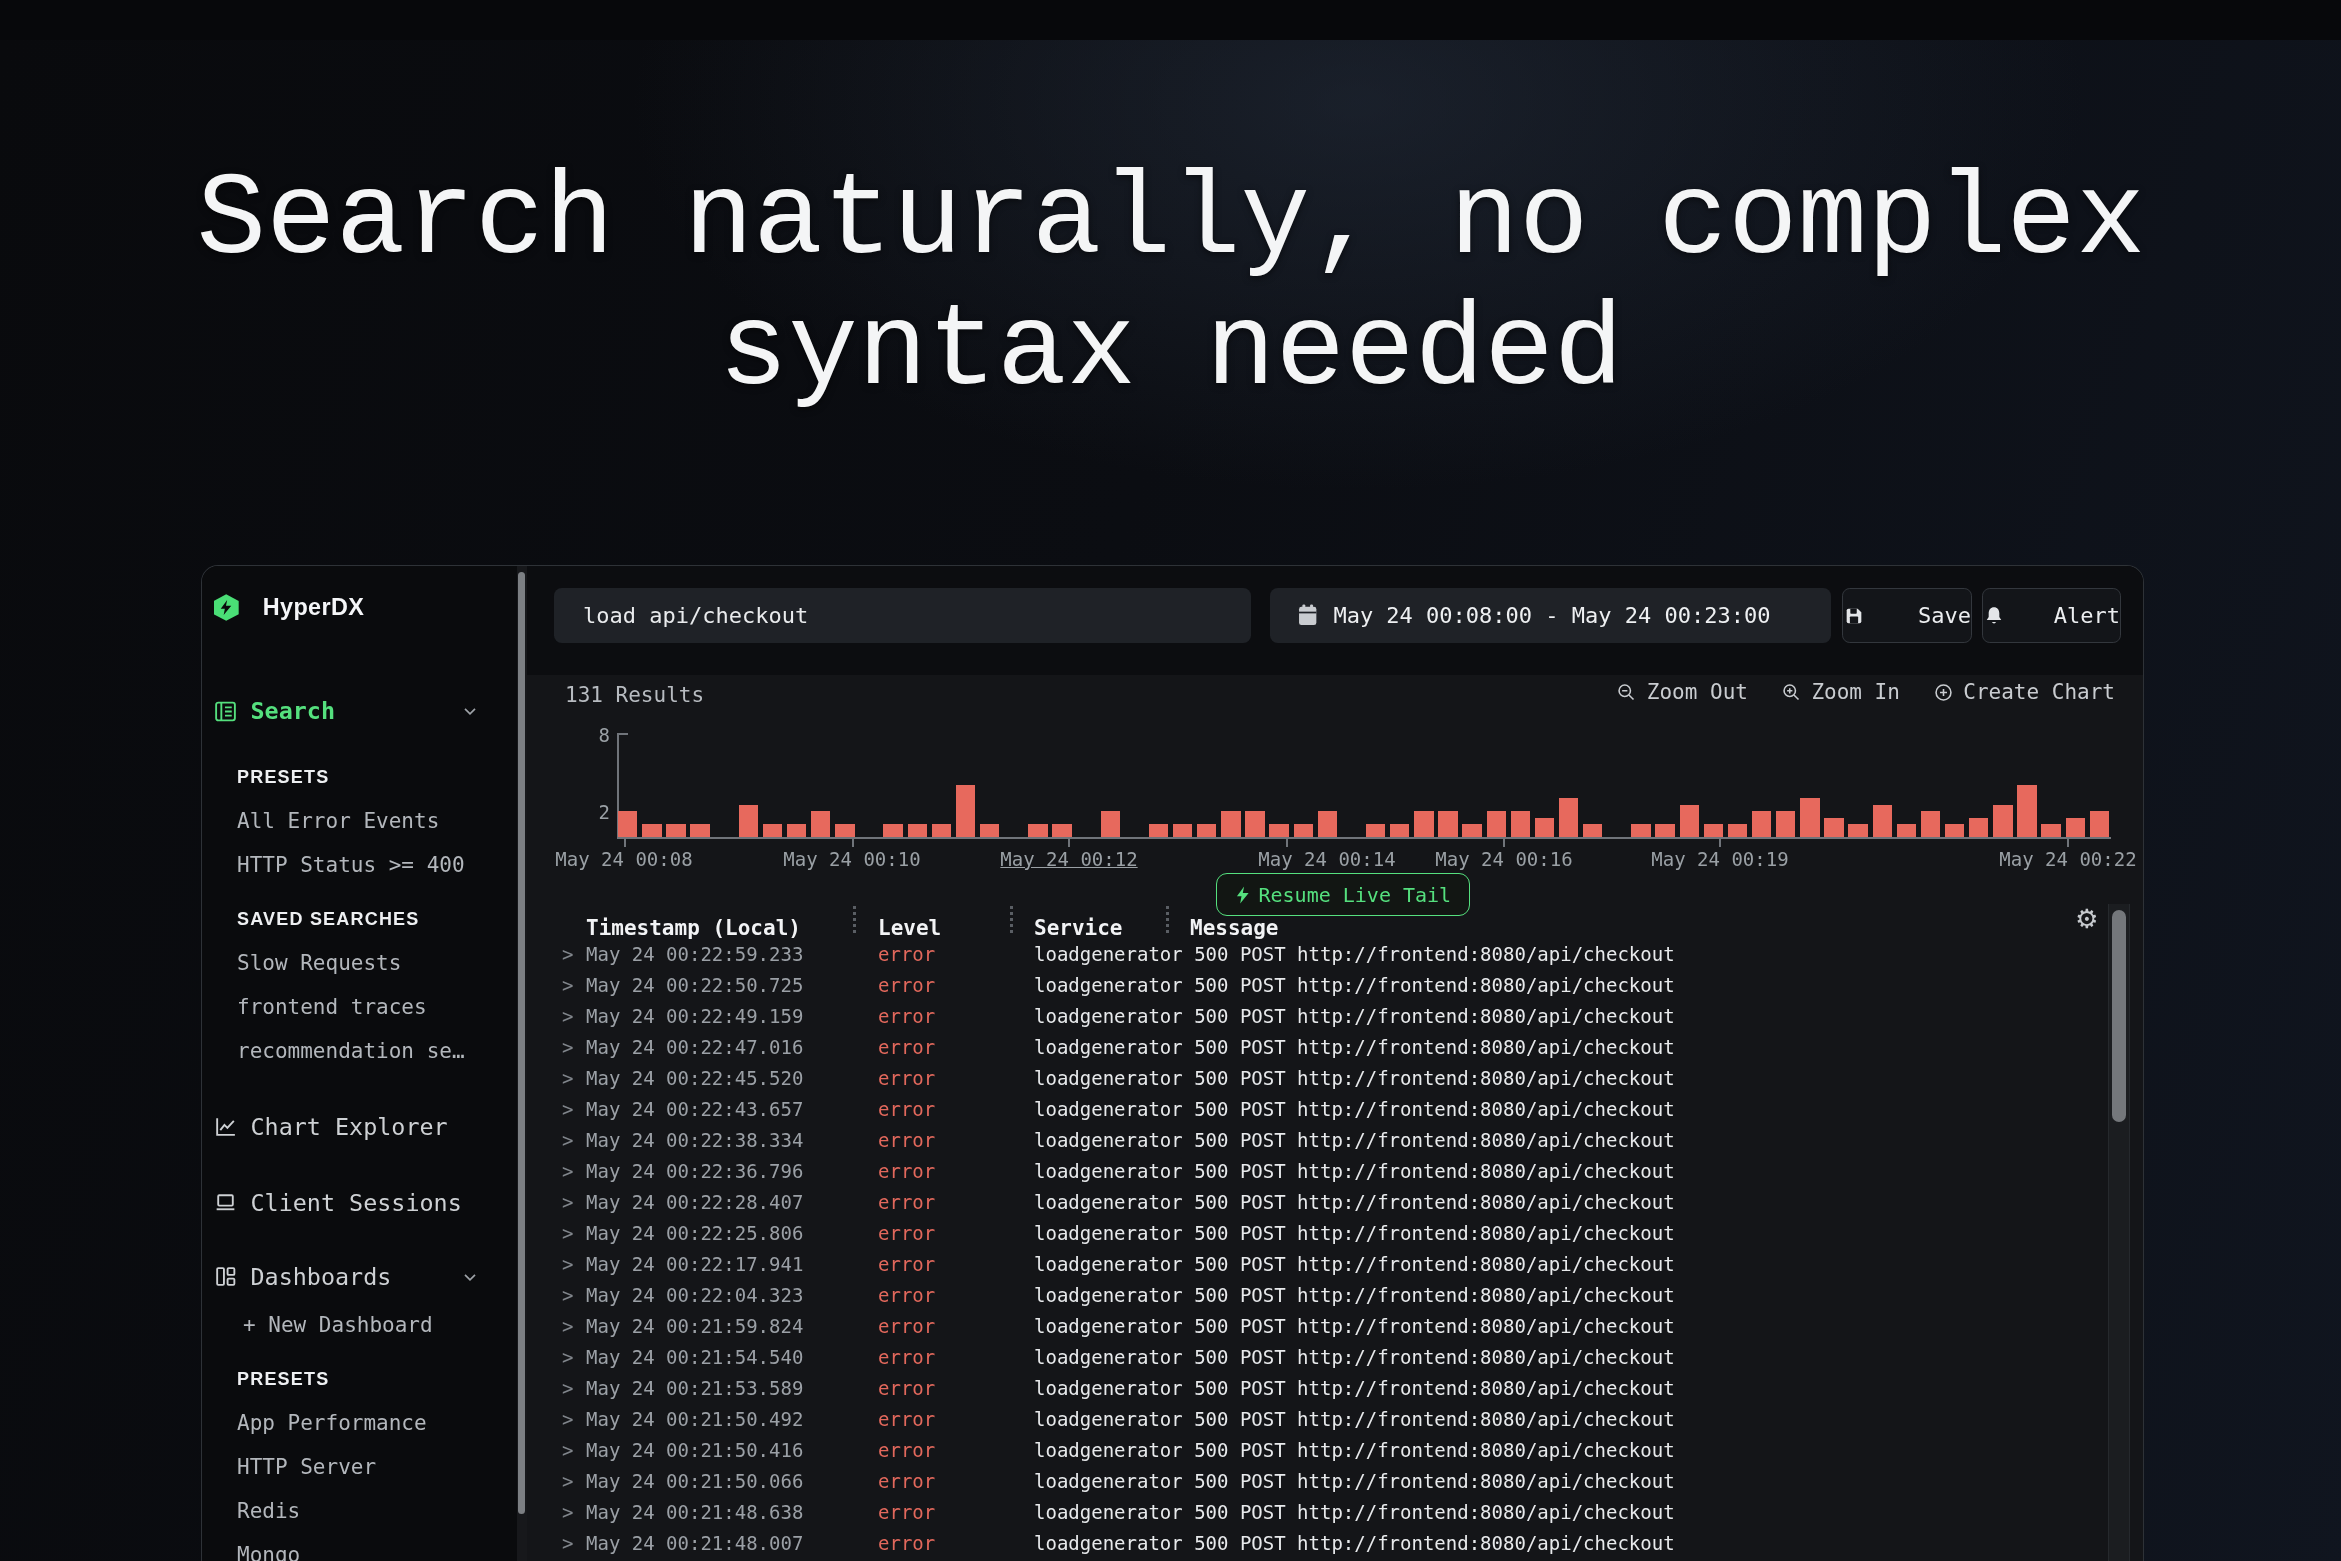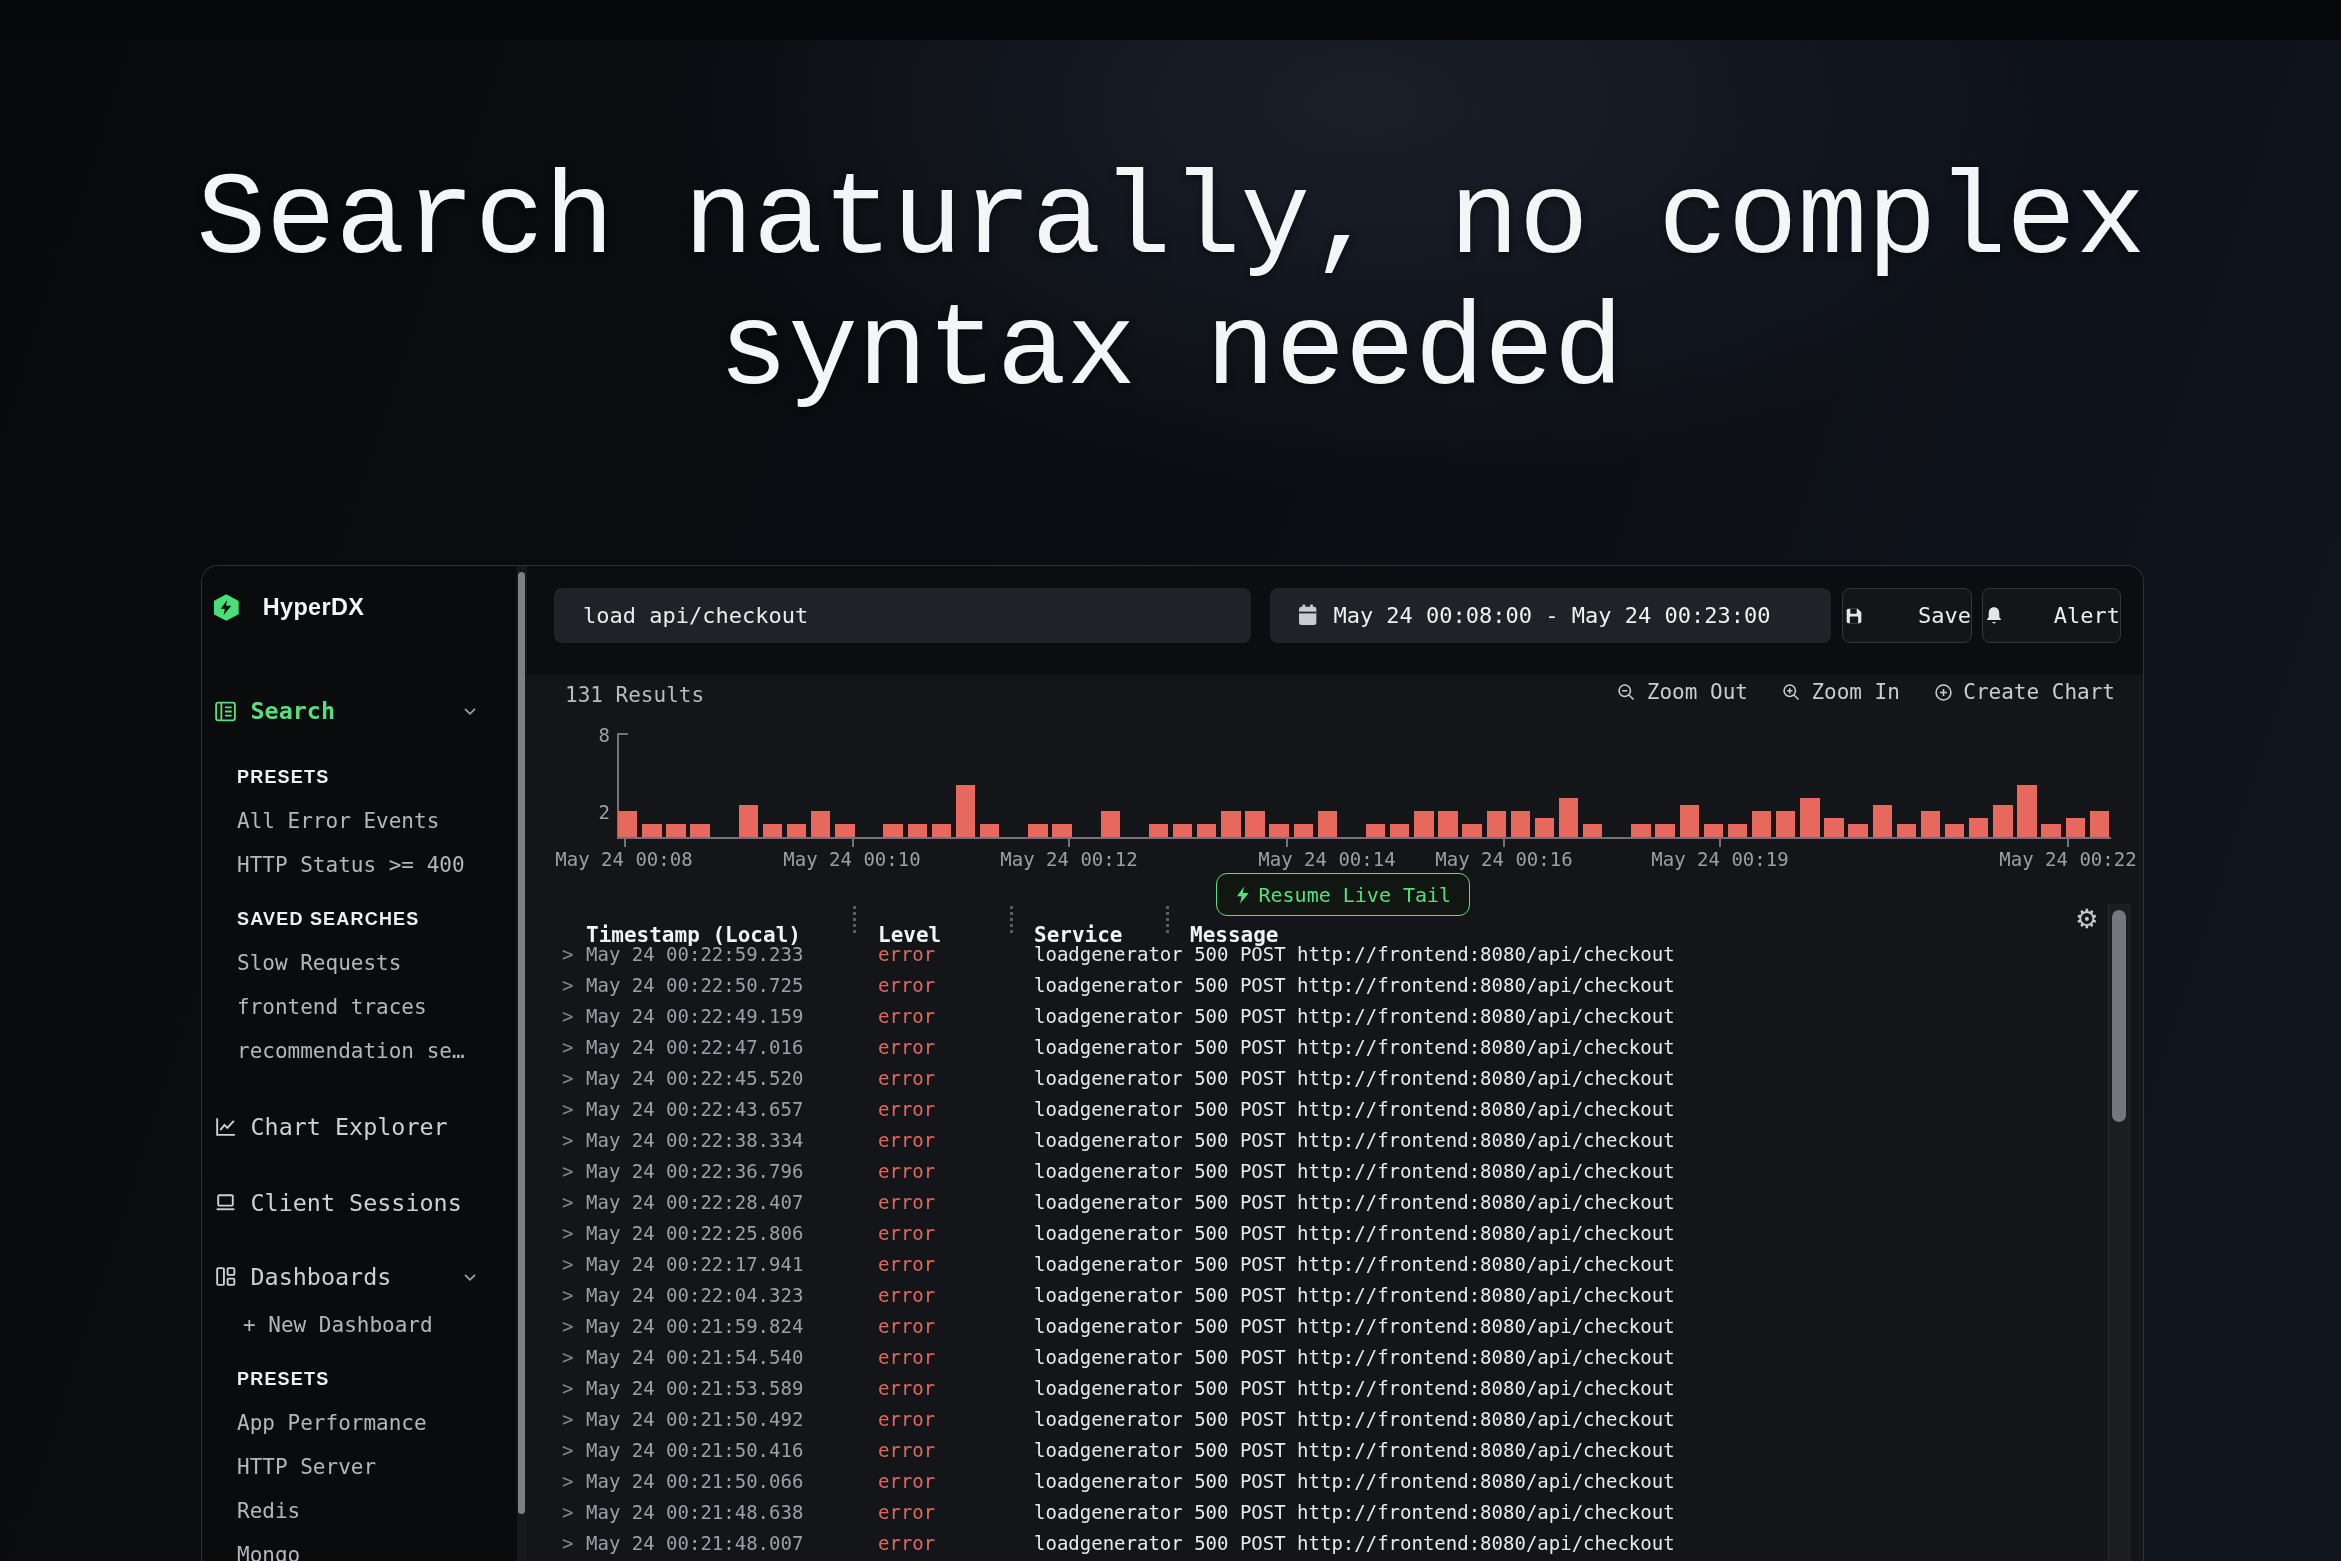--- a/index.html
+++ b/index.html
@@ -58,21 +58,21 @@
   .ylab8{left:44px;top:158px;} .ylab2{left:44px;top:235px;}
   .bars{position:absolute;left:91px;top:169px;width:1491px;height:102px;display:flex;align-items:flex-end;gap:4.7px;}
   .bar{flex:1;background:var(--bar-red);}
   .xtick{position:absolute;top:272px;width:1.6px;height:8.6px;background:#70747a;}
   .xlab{position:absolute;top:282px;transform:translateX(-50%);white-space:nowrap;font-size:19px;color:#9aa0a5;}
   .resume-btn{position:absolute;left:689px;top:307px;width:254px;height:43px;background:#121613;
     border:1.6px solid var(--accent);border-radius:11px;display:flex;align-items:center;justify-content:center;gap:8px;
     font-size:20px;color:var(--accent);box-sizing:border-box;cursor:pointer;}
   
   .thead{position:absolute;left:0;top:337px;width:100%;height:34px;font-weight:700;font-size:21px;color:#f2f3f5;}
-  .thead .th{position:absolute;top:20px;}
+  .thead .th{position:absolute;top:13px;}
   .th-ts{left:59px;} .th-level{left:351px;} .th-svc{left:507px;} .th-msg{left:663px;}
   .col-sep{position:absolute;top:3.1px;width:0;height:26.5px;border-left:3.1px dotted #5a5e64;}
   .sep1{left:326px;} .sep2{left:483px;} .sep3{left:639px;}
   .gear{position:absolute;left:1546px;top:339px;width:28px;height:28px;color:#c6c9cd;font-family:"DejaVu Sans",sans-serif;
     font-size:26.5px;line-height:28px;text-align:center;cursor:pointer;}
   .rows{position:absolute;left:0;top:372px;width:1577px;}
   .lrow{position:relative;height:31px;cursor:pointer;}
   .lrow span{position:absolute;top:50%;transform:translateY(-50%);white-space:nowrap;font-size:19px;}
   .r-ch{left:35px;color:#80858b;} .r-ts{left:59px;color:#9ba0a6;}
   .r-lv{left:351px;color:var(--error-red);} .r-msg{left:507px;color:#e8eaec;}
@@ -327,21 +327,21 @@
           <div class="bar" style="height: 19.3px;"></div>
           <div class="bar" style="height: 26px;"></div>
         </div>
       <div class="baseline"></div>
       <div id="xticks">
           <div class="xtick" style="left: 97px;"></div>
           <div class="xlab" style="left: 97px;">May 24 00:08</div>
           <div class="xtick" style="left: 325px;"></div>
           <div class="xlab" style="left: 325px;">May 24 00:10</div>
           <div class="xtick" style="left: 541px;"></div>
-          <div class="xlab" style="left: 542px;">May 24 00:12</div>
+          <div class="xlab" style="left: 542px; text-decoration: underline;">May 24 00:12</div>
           <div class="xtick" style="left: 759px;"></div>
           <div class="xlab" style="left: 800px;">May 24 00:14</div>
           <div class="xtick" style="left: 976px;"></div>
           <div class="xlab" style="left: 977px;">May 24 00:16</div>
           <div class="xtick" style="left: 1192px;"></div>
           <div class="xlab" style="left: 1193px;">May 24 00:19</div>
           <div class="xtick" style="left: 1540px;"></div>
           <div class="xlab" style="left: 1541px;">May 24 00:22</div>
         </div>
 

